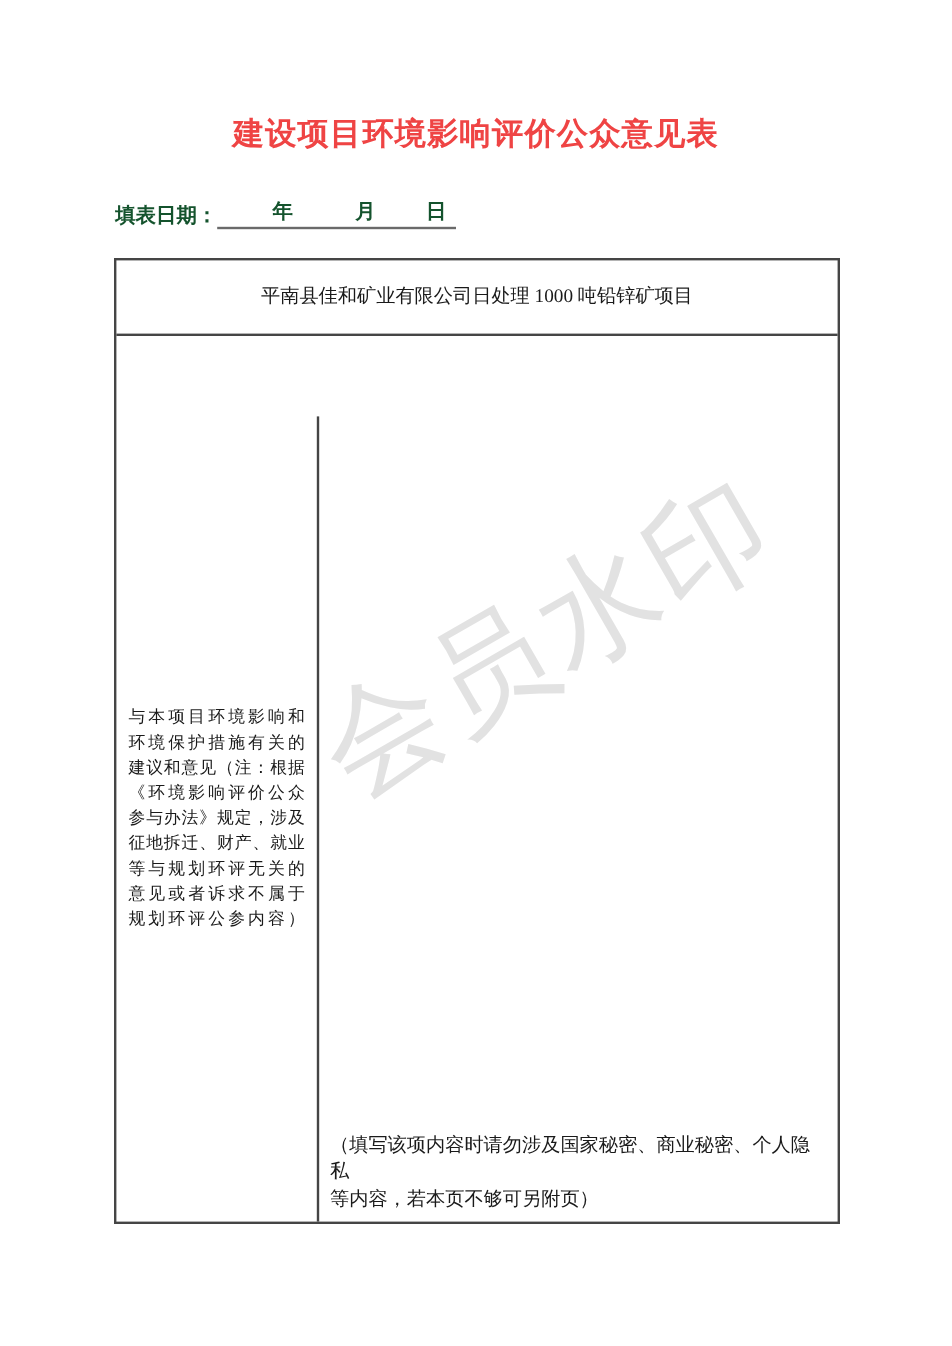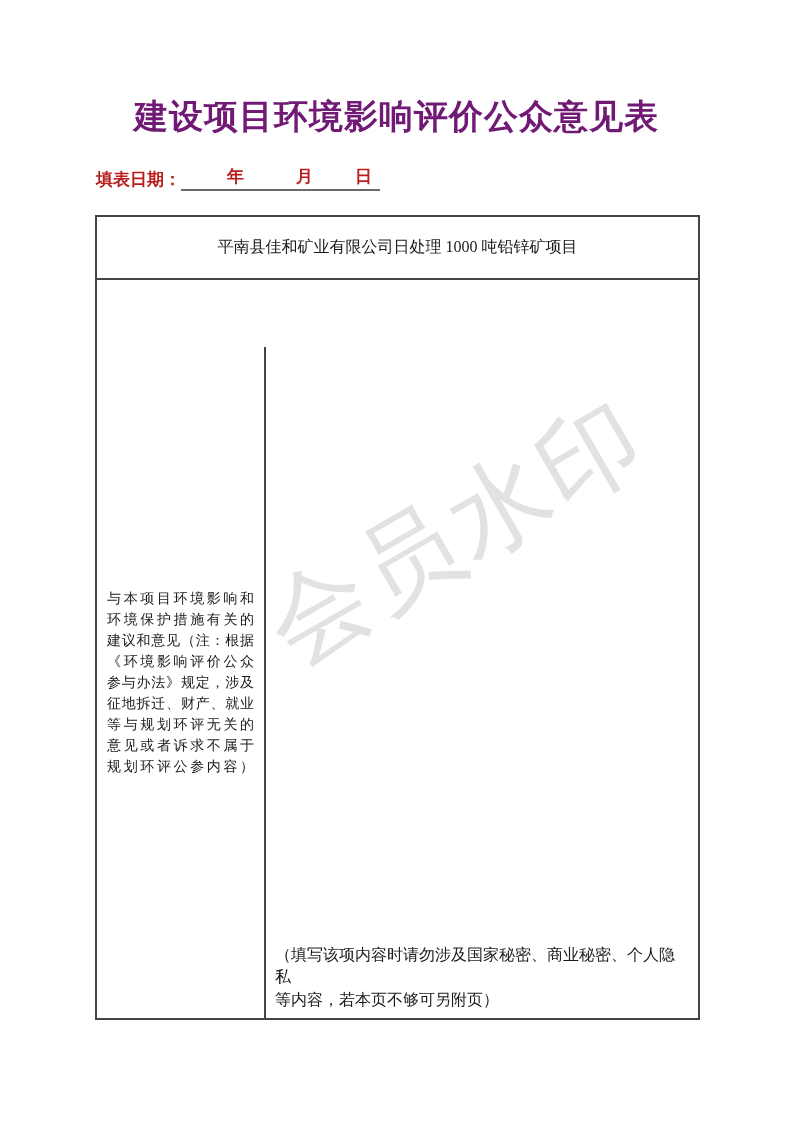--- a/index.html
+++ b/index.html
@@ -36,35 +36,35 @@
   
   .content { position: absolute; inset: 0; z-index: 2; }
 
   .doc-title {
     position: absolute;
     top: 94px;
     left: 0;
     width: 100%;
     margin: 0;
     text-align: center;
-    font-size: 34px;
+    font-size: 26px;
     font-weight: bold;
     letter-spacing: 1px;
     font-family: Liberation Mono, monospace;
-    color: #701a75;
+    color: #ef4444;
   }
 
   .date-line {
     position: absolute;
     top: 165px;
     left: 96px;
     font-size: 17px;
     font-weight: bold;
     font-family: "Liberation Sans", "DejaVu Sans", sans-serif;
-    color: #b91c1c;
+    color: #14532d;
     white-space: nowrap;
   }
   .date-underline {
     display: inline-block;
     border-bottom: 2px solid #6a6a6a;
     vertical-align: bottom;
     padding-bottom: 1px;
   }
   .date-blank { display: inline-block; height: 1px; }
   .blank-lead  { width: 46px; }

